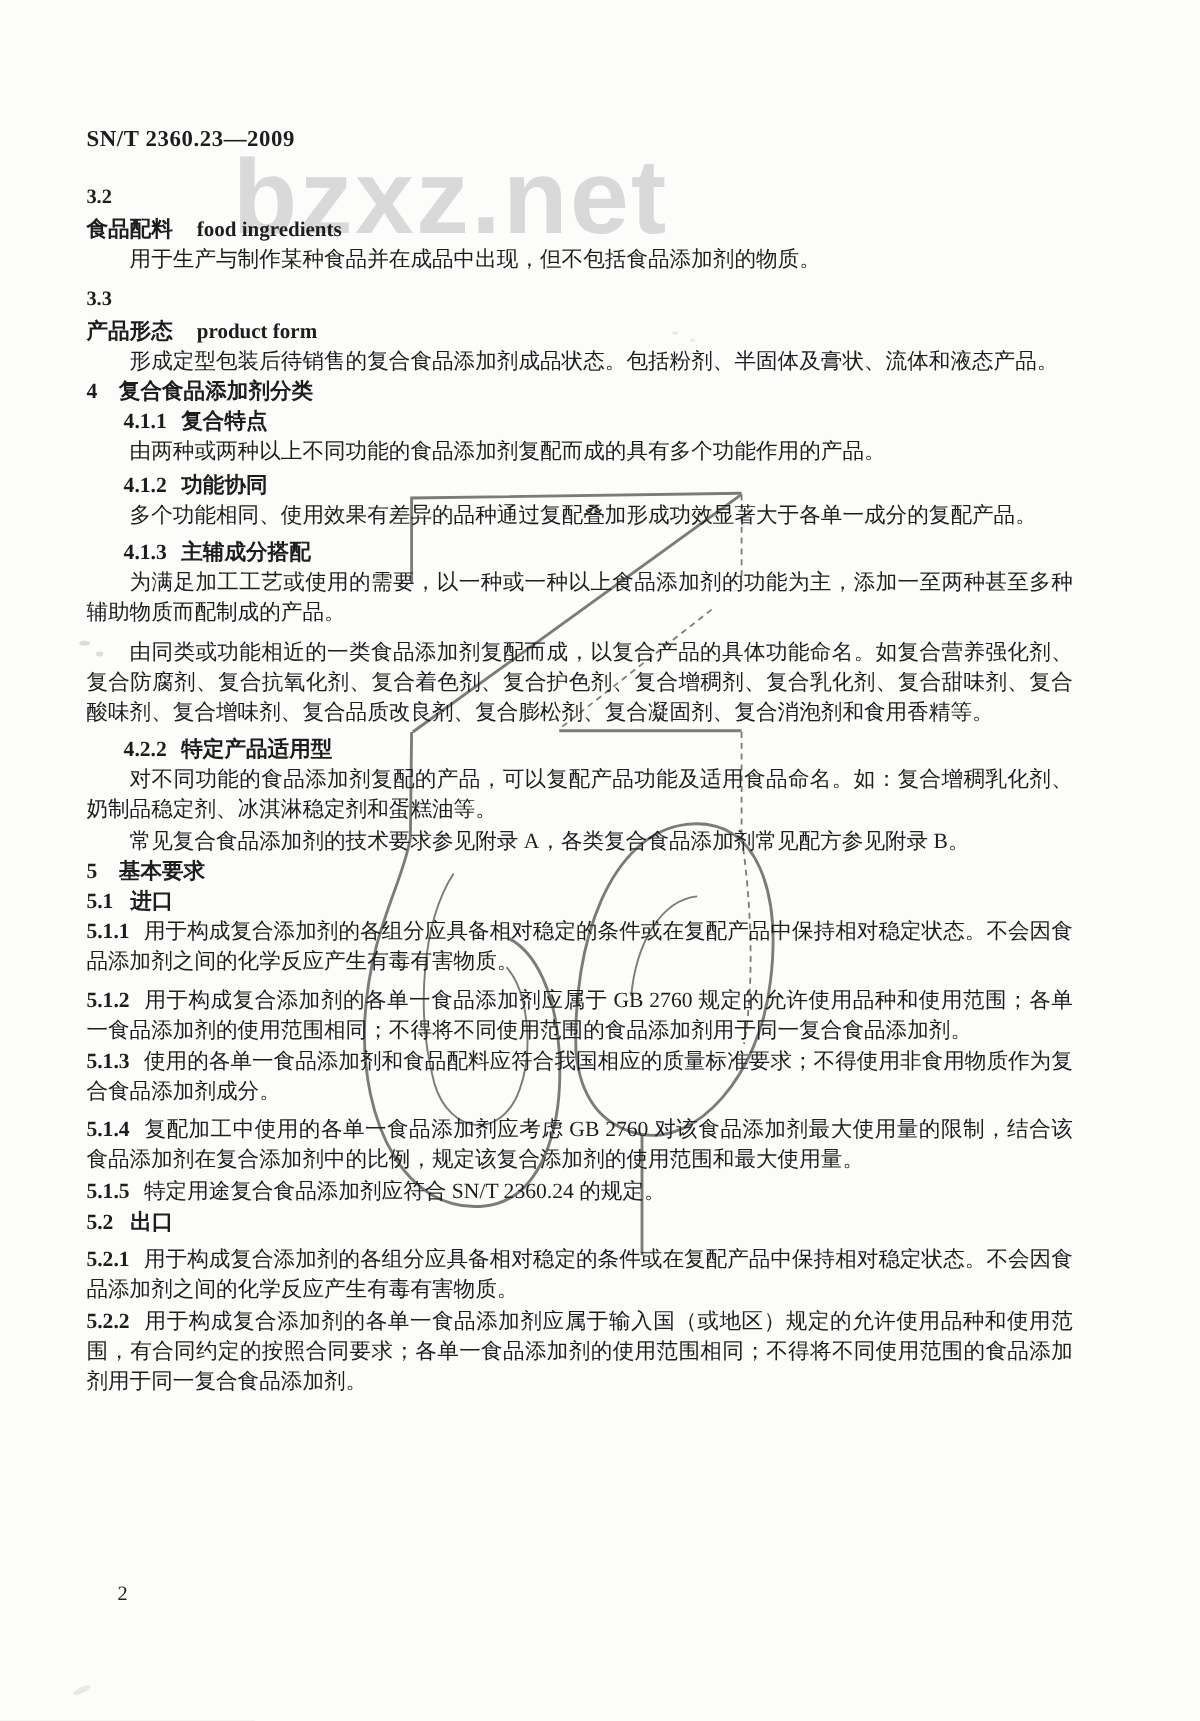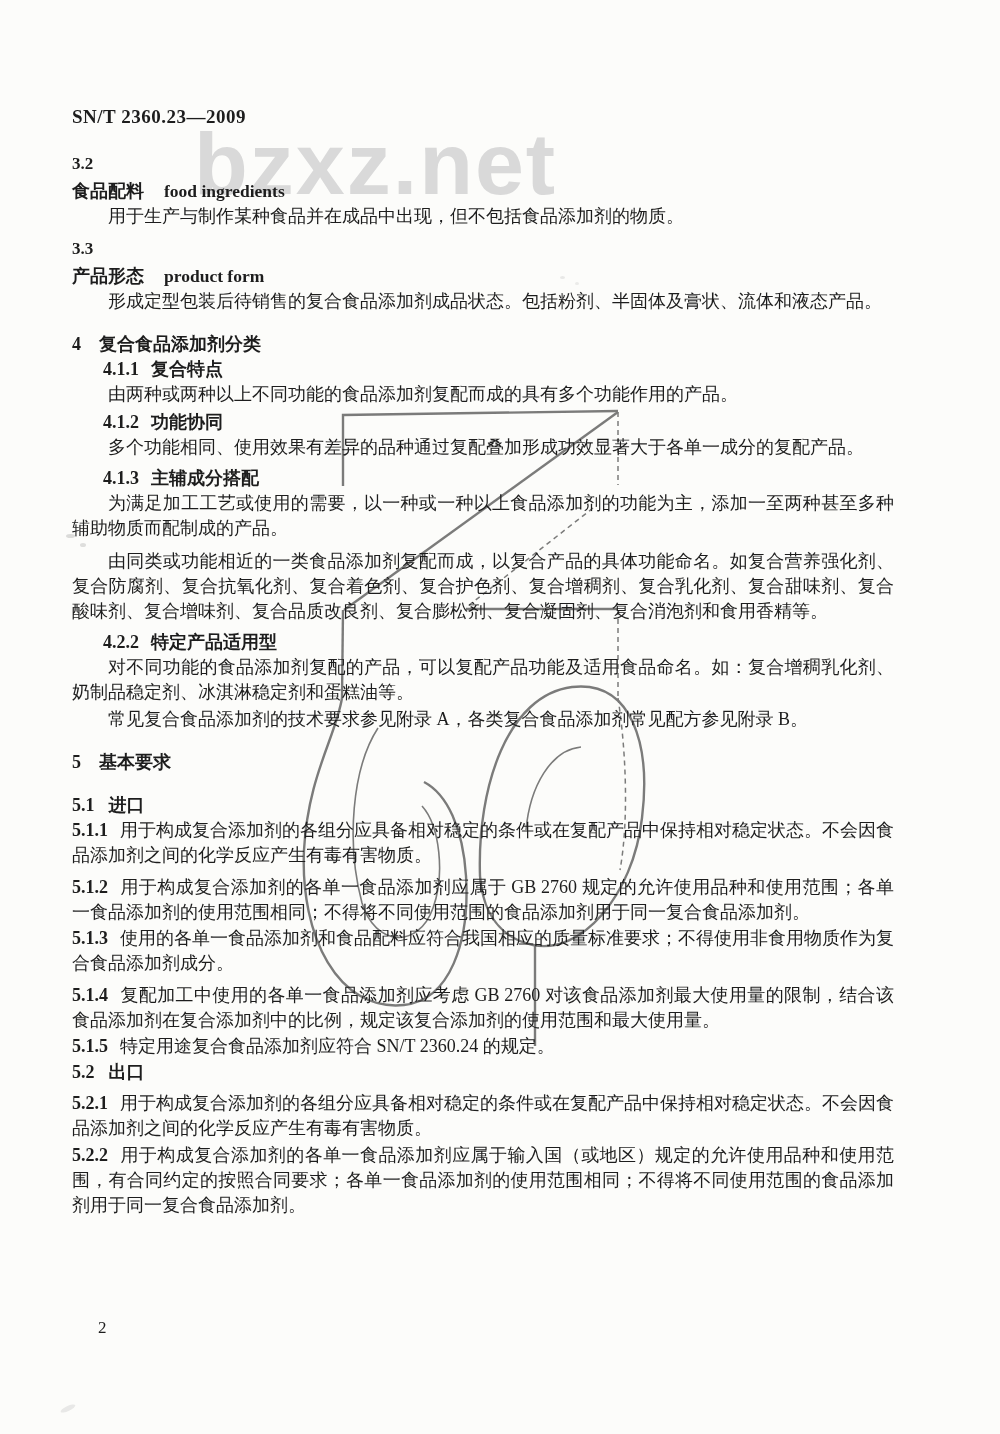--- a/index.html
+++ b/index.html
@@ -33,21 +33,21 @@
   .def{text-indent:36px;}
   .h1{font-weight:bold;}
   .h1 .num{margin-right:18px;}
   .h2{font-weight:bold;}
   .h2 .num{margin-right:14px;}
   .h3{font-weight:bold;}
   .h3 .num{margin-right:12px;margin-left:31px;}
   .para{text-indent:36px;}
   .npara .num{font-weight:bold;margin-right:12px;}
   
-  .m22{margin-top:22px;} .m18{margin-top:18px;} .m16{margin-top:16px;}
+  .m22{margin-top:22px;} .m18{} .m16{margin-top:16px;}
   .m8{margin-top:8px;}  .m7{margin-top:7px;}  .m6{margin-top:6px;}
   .m3{margin-top:3px;}  .m2{margin-top:2px;}  .m1{margin-top:1px;}
   .page-num{position:absolute;left:98px;top:1318px;font-size:17px;z-index:3;}
   
   .outline-wm{position:absolute;left:280px;top:398px;z-index:2;opacity:.62;pointer-events:none;}
   .outline-wm path{fill:none;stroke:#2d2d2d;}
   .sw{stroke-width:2.4px;}
   .swt{stroke-width:1.6px;}
   .dash{stroke-width:1.5px;stroke-dasharray:5 4;}
   

